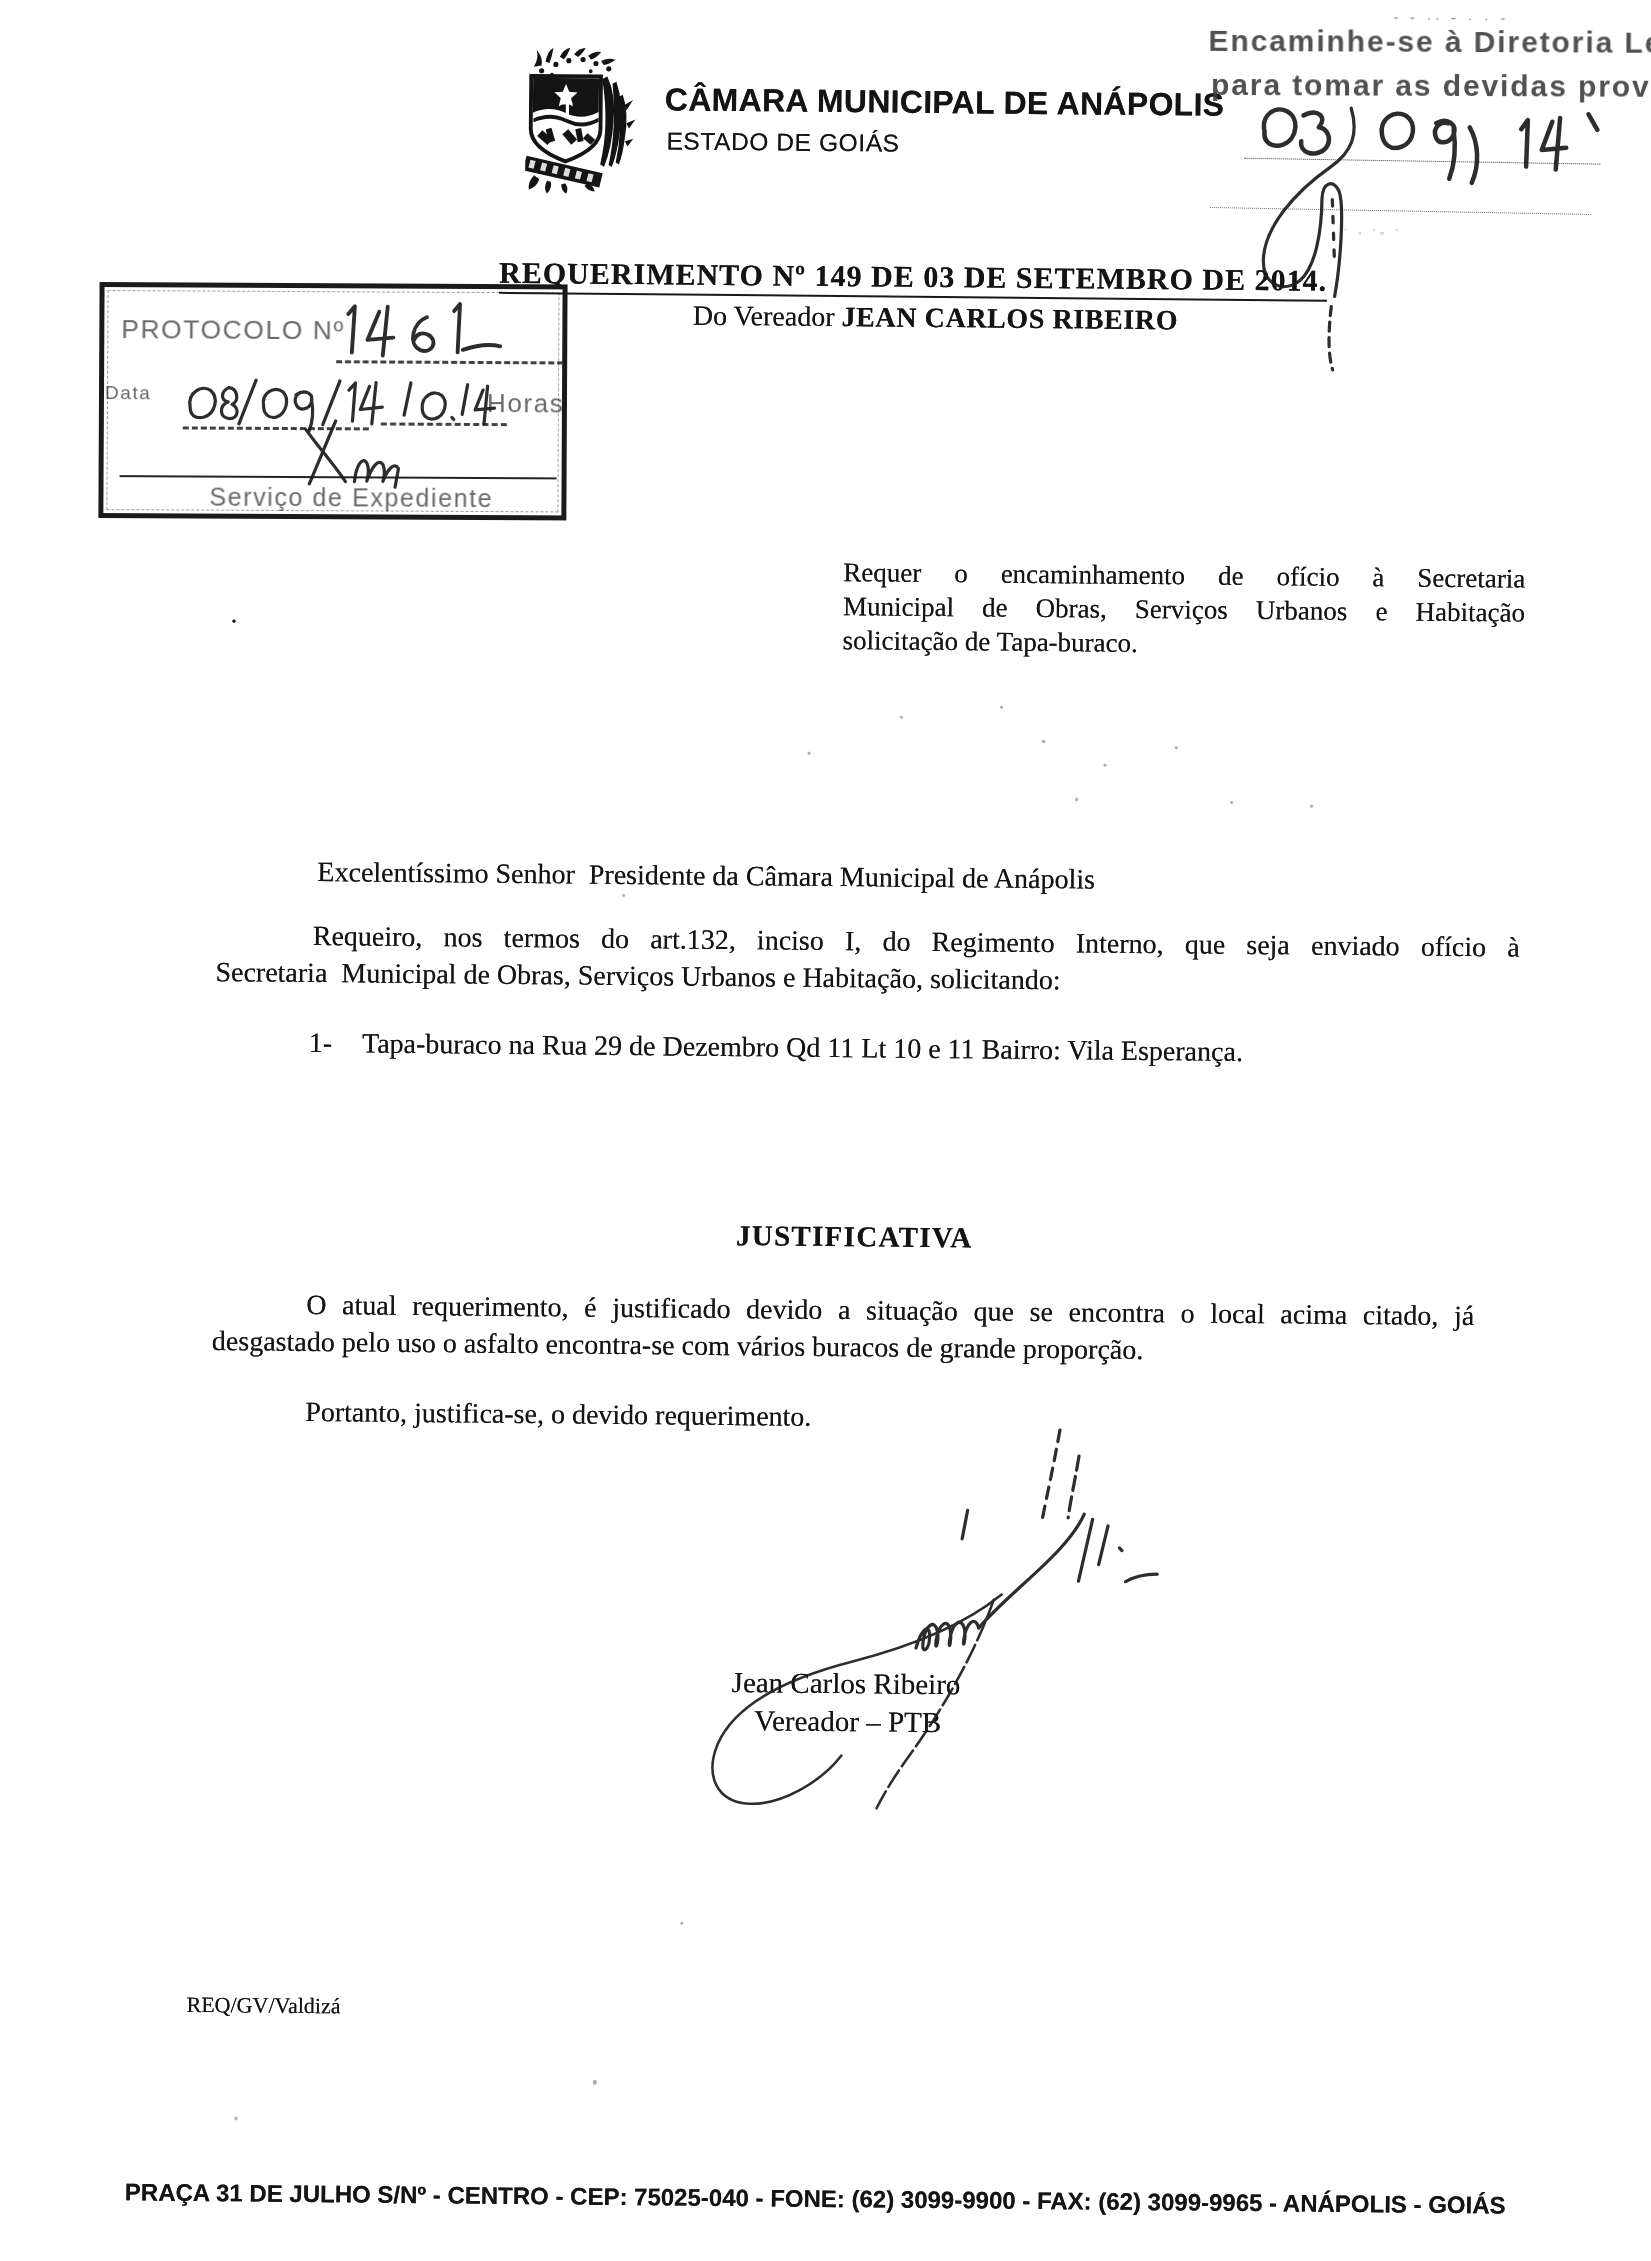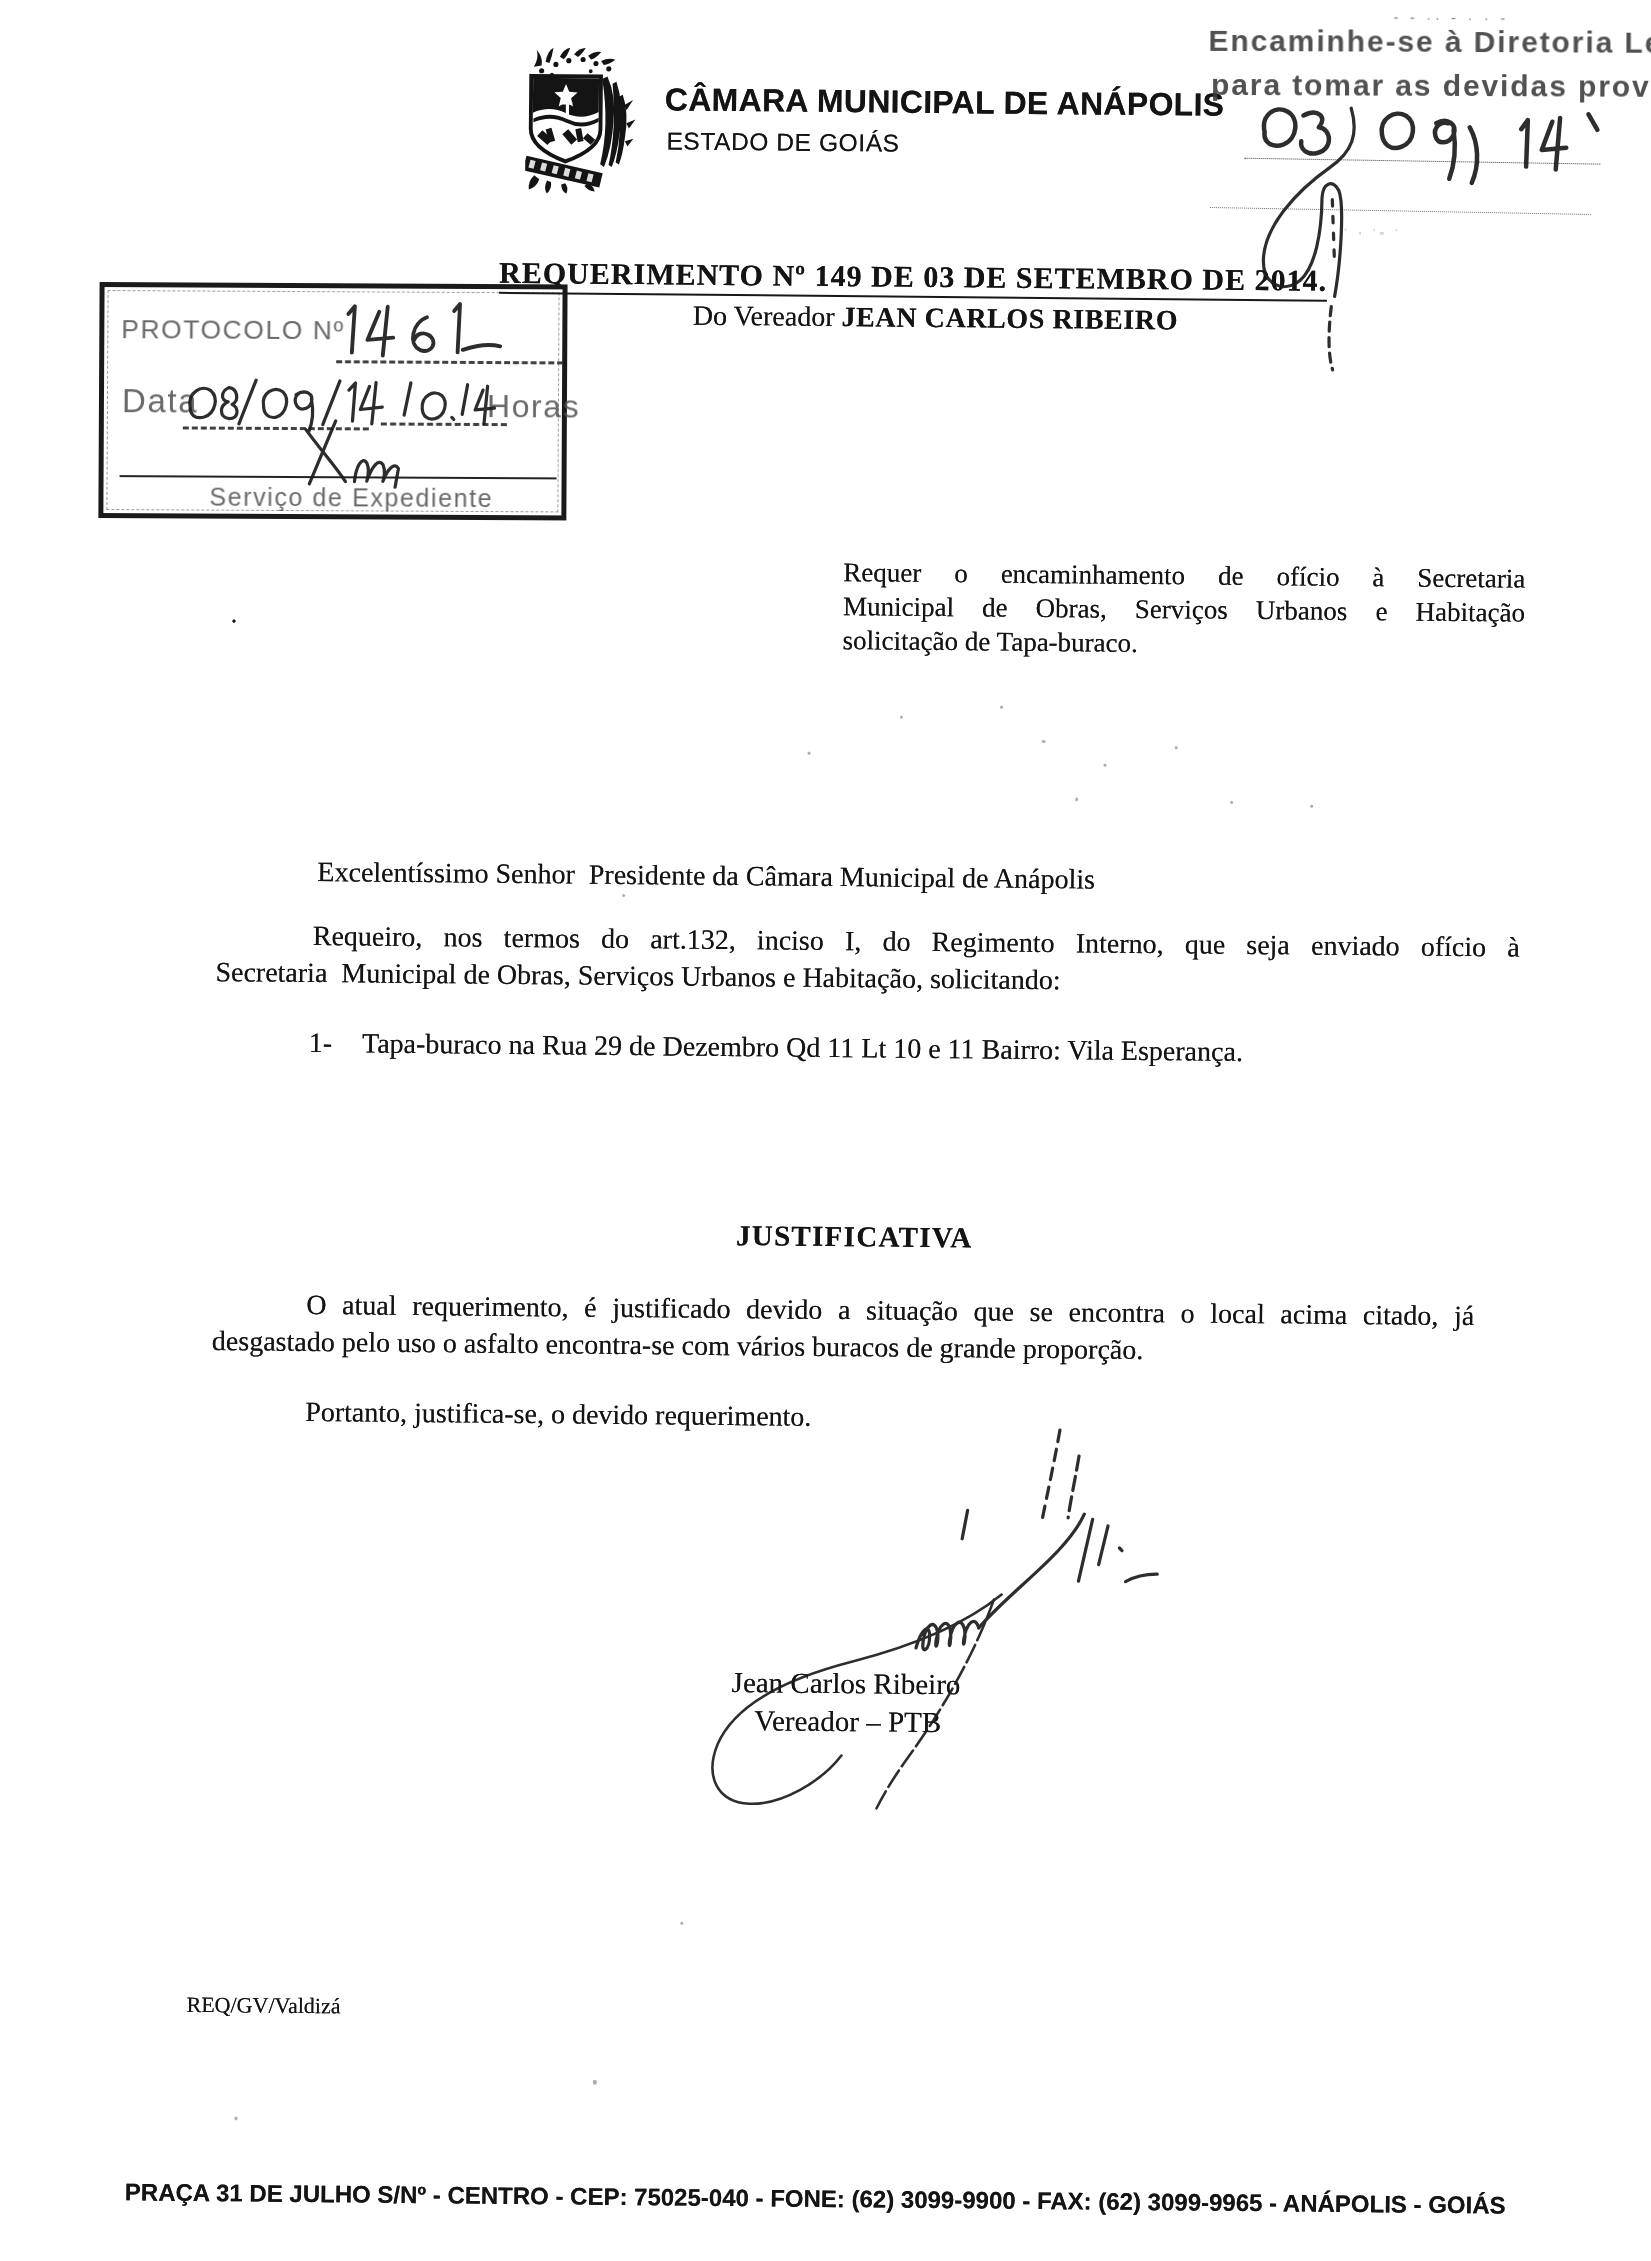--- a/index.html
+++ b/index.html
@@ -119,24 +119,24 @@
   <div class="abs frag" style="left:1335px;top:217px;font-size:11.6px;opacity:.6;">· ‚ ·„ ·</div>
 
   <div class="abs doc-title toner" style="left:491px;top:259px;">REQUERIMENTO Nº 149 DE 03 DE SETEMBRO DE 2014.</div>
   <div class="abs doc-subtitle toner" style="left:685px;top:301px;">
     <span>Do Vereador </span><b>JEAN CARLOS RIBEIRO</b>
   </div>
 
   <div class="abs stampbox" style="left:92px;top:288px;">
     <div class="abs stamptext" style="left:17px;top:27px;font-size:26.4px;">PROTOCOLO Nº</div>
     <div class="abs stamp-dash" style="left:232px;top:72px;width:227px;"></div>
-    <div class="abs stamptext" style="left:18px;top:95px;font-size:33px;">Data</div>
+    <div class="abs stamptext" style="left:1px;top:95px;font-size:19px;">Data</div>
     <div class="abs stamp-dash" style="left:79px;top:139px;width:186px;"></div>
     <div class="abs stamp-dash" style="left:277px;top:134px;width:126px;"></div>
-    <div class="abs stamptext" style="left:383px;top:99px;font-size:32px;">Horas</div>
+    <div class="abs stamptext" style="left:383px;top:99px;font-size:26px;">Horas</div>
     <div class="abs stamp-rule" style="left:15.5px;top:188px;width:437px;"></div>
     <div class="abs stamptext" style="left:106px;top:195px;font-size:25px;">Serviço de Expediente</div>
   </div>
 
   <div class="abs bodytext toner" style="left:838px;top:555px;width:682px;font-size:27px;">
     <div class="jline">Requer o encaminhamento de ofício à Secretaria</div>
     <div class="jline">Municipal de Obras, Serviços Urbanos e  Habitação</div>
     <div>solicitação de Tapa-buraco.</div>
   </div>
   <div class="abs toner" style="left:226px;top:605px;font-size:26px;">.</div>

